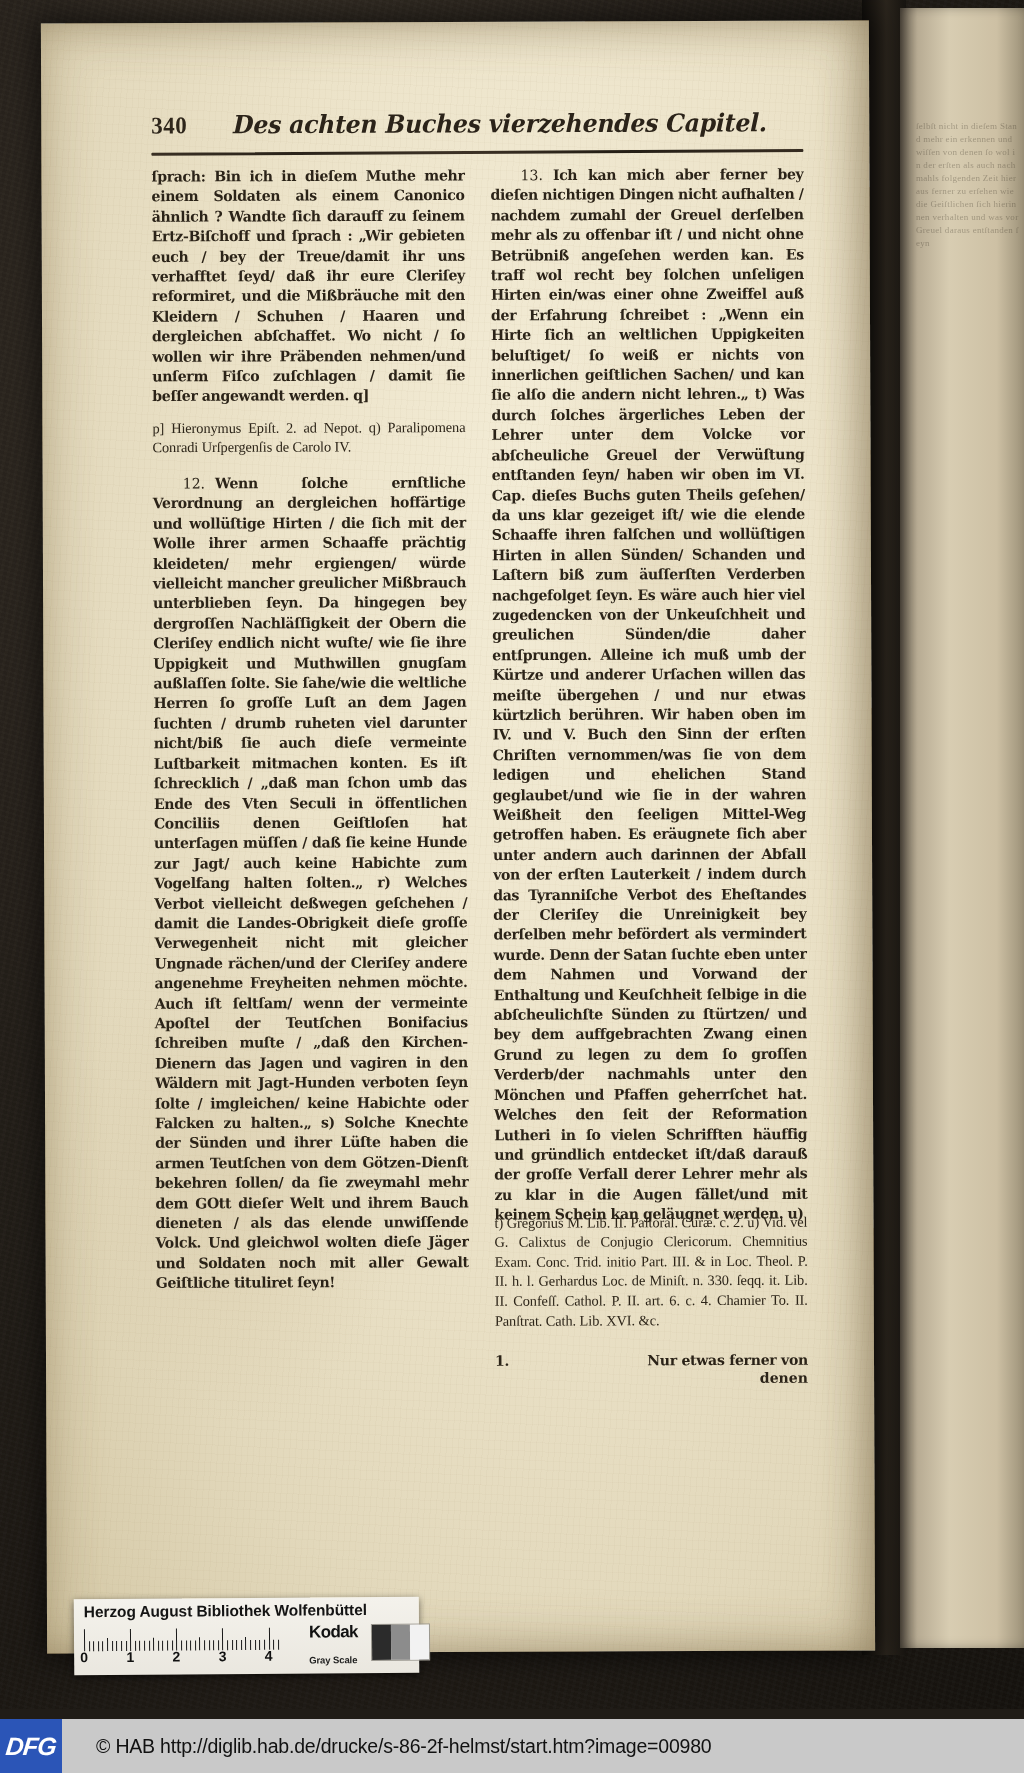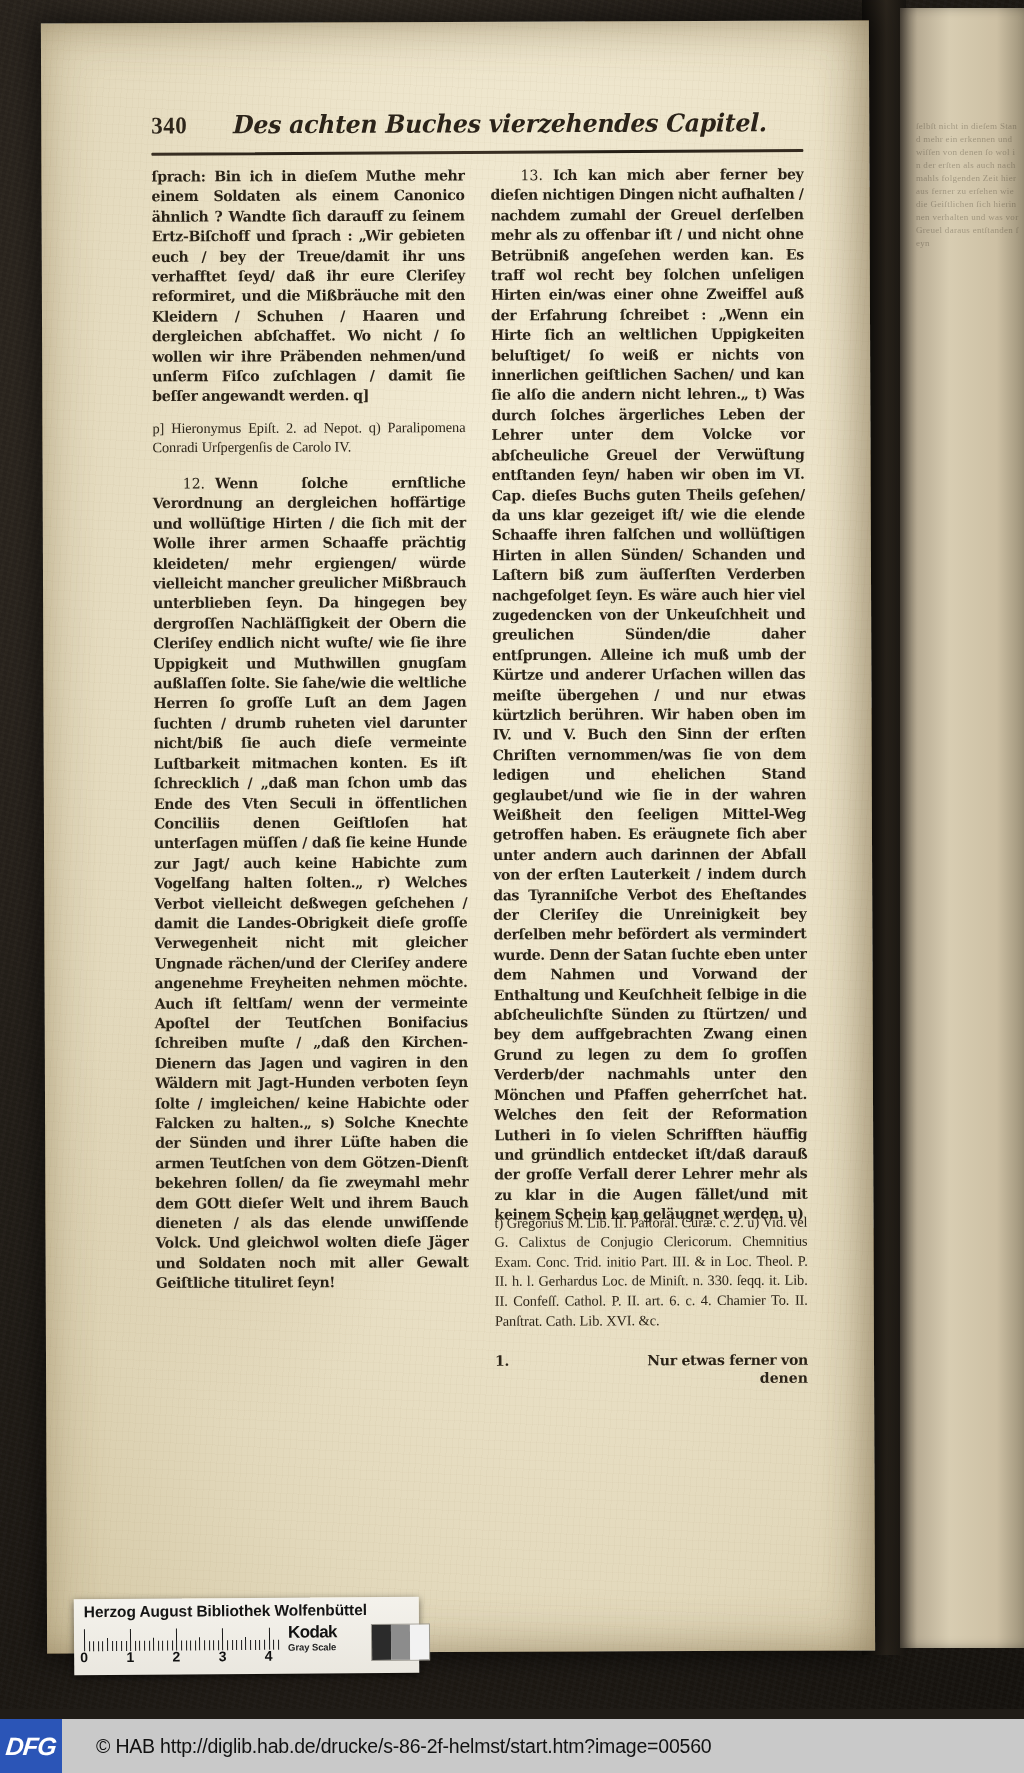--- a/index.html
+++ b/index.html
@@ -253,38 +253,38 @@
   .rnum {
     position: absolute;
     font-family: "Liberation Sans", sans-serif;
     font-size: 14px;
     font-weight: 700;
     color: #111;
     transform: translateX(-50%);
   }
   .kodak-wrap {
     position: absolute;
-    left: 214px; top: 26px;
+    left: 235px; top: 26px;
     width: 120px;
   }
   .kodak-word {
     font-family: "Liberation Sans", sans-serif;
     font-size: 17px;
     font-weight: 700;
     color: #111;
     letter-spacing: -0.6px;
     line-height: 17px;
   }
   .kodak-sub {
     font-family: "Liberation Sans", sans-serif;
     font-size: 9.5px;
     font-weight: 700;
     color: #222;
     letter-spacing: -0.1px;
-    margin-top: 1px;
+    margin-top: 14px;
   }
   .gray-patches {
     position: absolute;
     left: 297px; top: 27px;
     display: flex;
     height: 35px;
     border: 1px solid #9a978f;
   }
   .gp { width: 19px; height: 100%; }
 
@@ -450,14 +450,14 @@
       <div class="gp" style="background: rgb(140, 140, 140);"></div>
       <div class="gp" style="background: rgb(242, 242, 242);"></div>
     </div>
 </div>
 
 <div class="footer-strip-top"></div>
 <div class="footer-bar">
   <div class="dfg-logo">
     <span class="dfg-text">DFG</span>
   </div>
-  <div class="footer-url">© HAB http://diglib.hab.de/drucke/s-86-2f-helmst/start.htm?image=00560</div>
+  <div class="footer-url">© HAB http://diglib.hab.de/drucke/s-86-2f-helmst/start.htm?image=00980</div>
 </div>
 
 </body></html>

